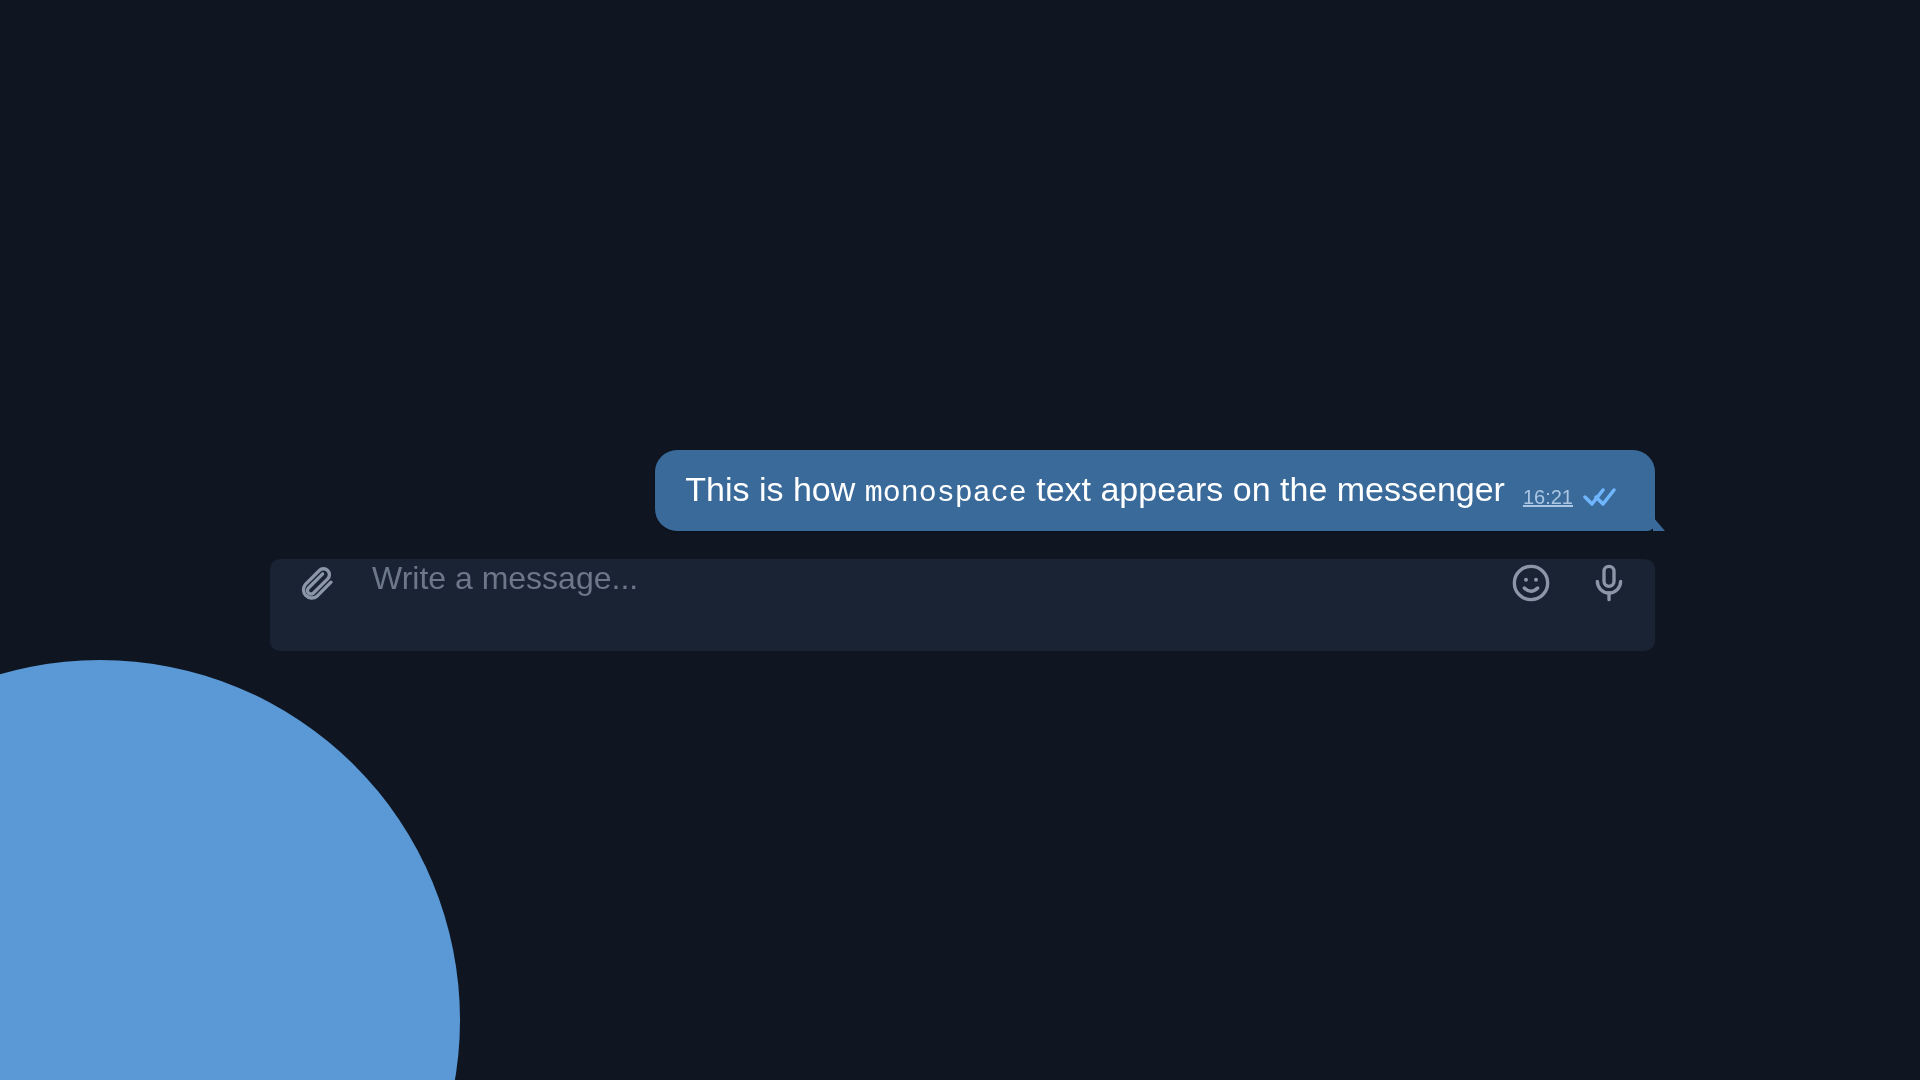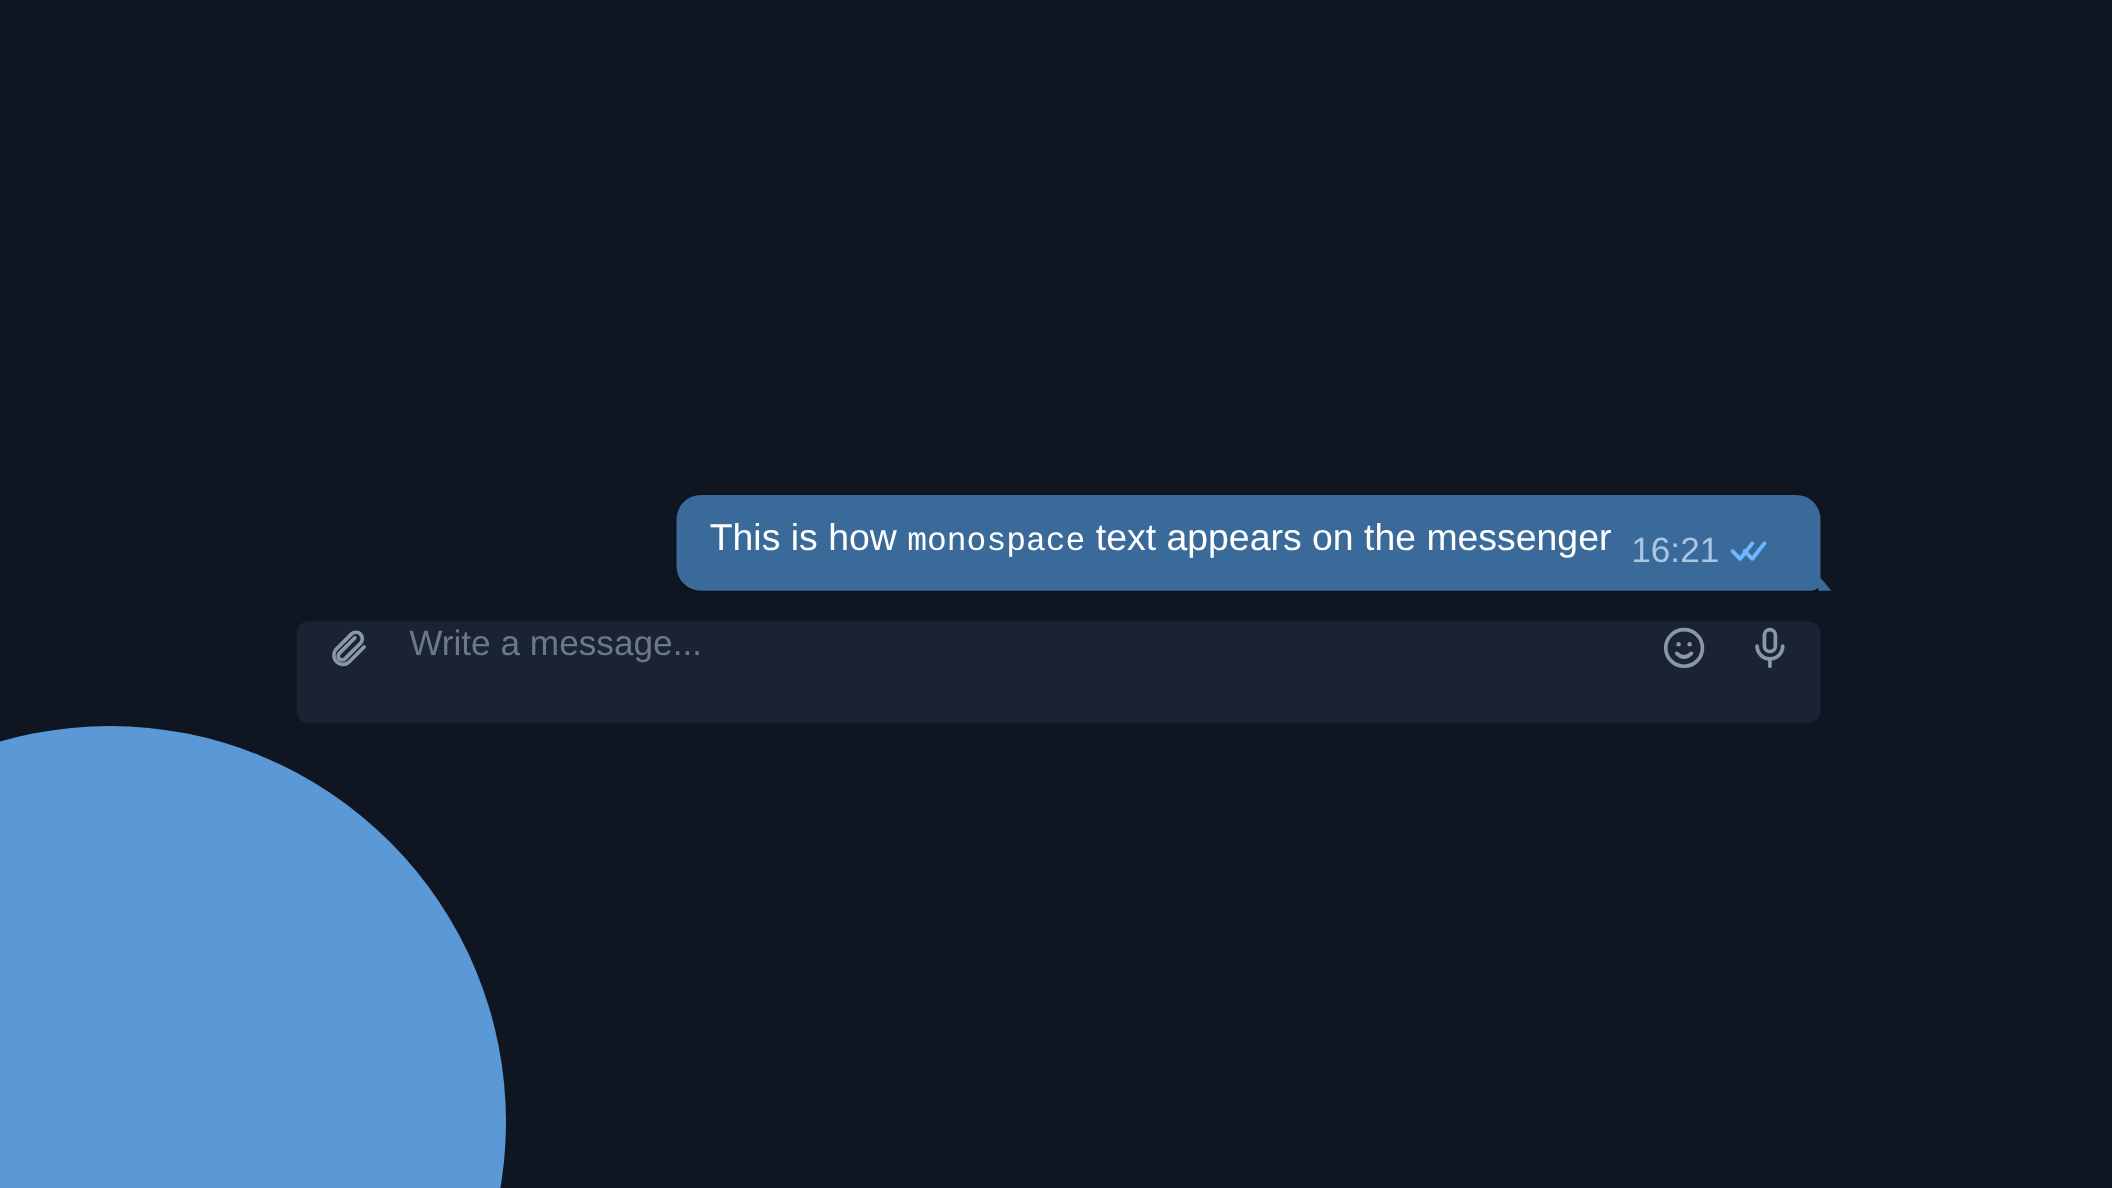--- a/index.html
+++ b/index.html
@@ -35,24 +35,24 @@
   .msg-row {
     display: flex;
     justify-content: flex-end;
     margin-bottom: 28px;
   }
   .bubble {
     position: relative;
     background: #3a6a99;
     color: #ffffff;
     border-radius: 22px 22px 8px 22px;
-    padding: 18px 46px 18px 30px;
+    padding: 18px 36px 18px 30px;
     max-width: 1090px;
     display: flex;
-    align-items: flex-start;
+    align-items: center;
     gap: 18px;
     box-shadow: 0 1px 2px rgba(0,0,0,0.25);
   }
   .bubble-tail {
     position: absolute;
     right: -10px;
     bottom: 0;
     width: 0;
     height: 0;
     border-left: 12px solid #3a6a99;
@@ -65,22 +65,23 @@
   }
   .msg-text .mono {
     font-family: "Consolas", "Menlo", "Courier New", monospace;
     font-size: 30px;
   }
   .msg-meta {
     display: flex;
     align-items: center;
     gap: 10px;
     color: #aac6e3;
-    font-size: 32px;
+    font-size: 20px;
     margin-top: 14px;
+    text-decoration: underline;
   }
   .msg-time {
     color: #aac6e3;
   }
   .ticks svg {
     display: block;
   }
 
   
   .input-bar {

